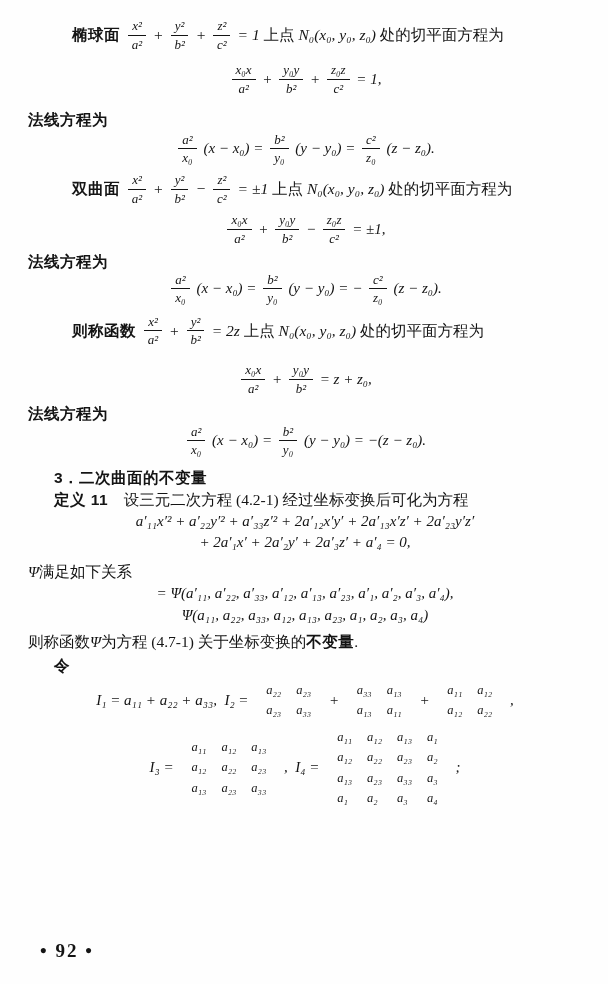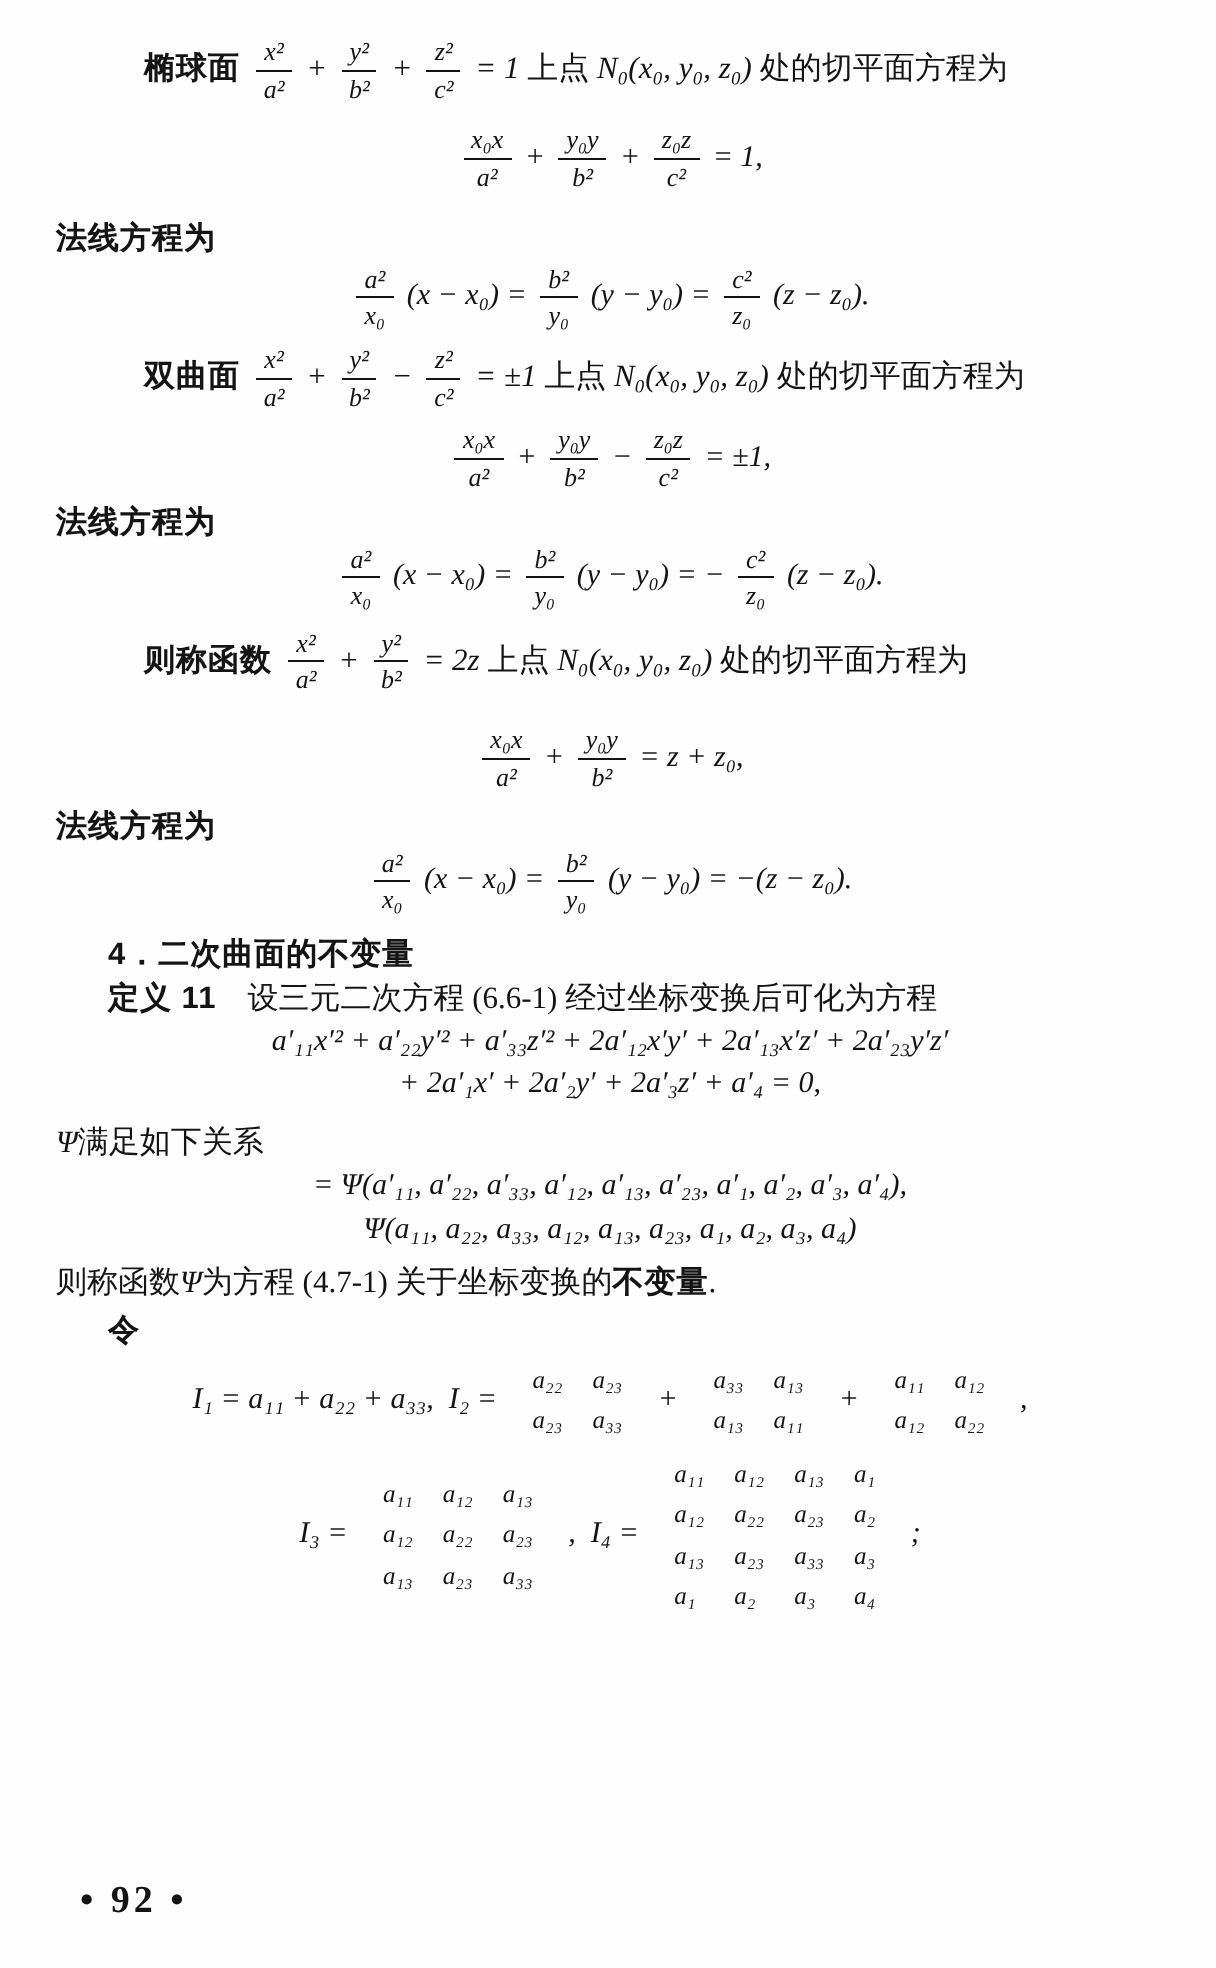--- a/index.html
+++ b/index.html
@@ -67,23 +67,23 @@
   <div class="line center eqline" style="margin-top:0"><span class="frac"><span class="num">a²</span><span class="den">x₀</span></span><span class="m"> (x − x₀) = </span><span class="frac"><span class="num">b²</span><span class="den">y₀</span></span><span class="m"> (y − y₀) = − </span><span class="frac"><span class="num">c²</span><span class="den">z₀</span></span><span class="m"> (z − z₀).</span></div>
 
   <div class="line indent2" style="margin-top:8px"><span class="b">则称函数 </span><span class="frac"><span class="num">x²</span><span class="den">a²</span></span><span class="m"> + </span><span class="frac"><span class="num">y²</span><span class="den">b²</span></span><span class="m"> = 2z</span><span class="t"> 上点 </span><span class="m">N₀(x₀, y₀, z₀)</span><span class="t"> 处的切平面方程为</span></div>
 
   <div class="line center eqline" style="margin-top:14px"><span class="frac"><span class="num">x₀x</span><span class="den">a²</span></span><span class="m"> + </span><span class="frac"><span class="num">y₀y</span><span class="den">b²</span></span><span class="m"> = z + z₀,</span></div>
 
   <div class="line" style="margin-top:8px"><span class="b">法线方程为</span></div>
 
   <div class="line center eqline" style="margin-top:0"><span class="frac"><span class="num">a²</span><span class="den">x₀</span></span><span class="m"> (x − x₀) = </span><span class="frac"><span class="num">b²</span><span class="den">y₀</span></span><span class="m"> (y − y₀) = −(z − z₀).</span></div>
 
-  <div class="line indent1" style="margin-top:10px"><span class="b">4．二次曲面的不变量</span></div>
+  <div class="line indent1" style="margin-top:10px"><span class="b">3．二次曲面的不变量</span></div>
 
-  <div class="line indent1" style="margin-top:3px"><span class="b">定义 11</span><span class="t">　设三元二次方程 (6.6-1) 经过坐标变换后可化为方程</span></div>
+  <div class="line indent1" style="margin-top:3px"><span class="b">定义 11</span><span class="t">　设三元二次方程 (4.2-1) 经过坐标变换后可化为方程</span></div>
 
   <div class="line center eqline" style="margin-top:2px"><span class="m">a′₁₁x′² + a′₂₂y′² + a′₃₃z′² + 2a′₁₂x′y′ + 2a′₁₃x′z′ + 2a′₂₃y′z′</span></div>
 
   <div class="line center eqline" style="margin-top:3px"><span class="m">+ 2a′₁x′ + 2a′₂y′ + 2a′₃z′ + a′₄ = 0,</span></div>
 
   <div class="line" style="margin-top:10px"><span class="m">Ψ</span><span class="t">满足如下关系</span></div>
 
   <div class="line center eqline" style="margin-top:3px"><span class="m">= Ψ(a′₁₁, a′₂₂, a′₃₃, a′₁₂, a′₁₃, a′₂₃, a′₁, a′₂, a′₃, a′₄),</span></div>
 
   <div class="line center eqline" style="margin-top:3px"><span class="m">Ψ(a₁₁, a₂₂, a₃₃, a₁₂, a₁₃, a₂₃, a₁, a₂, a₃, a₄)</span></div>

